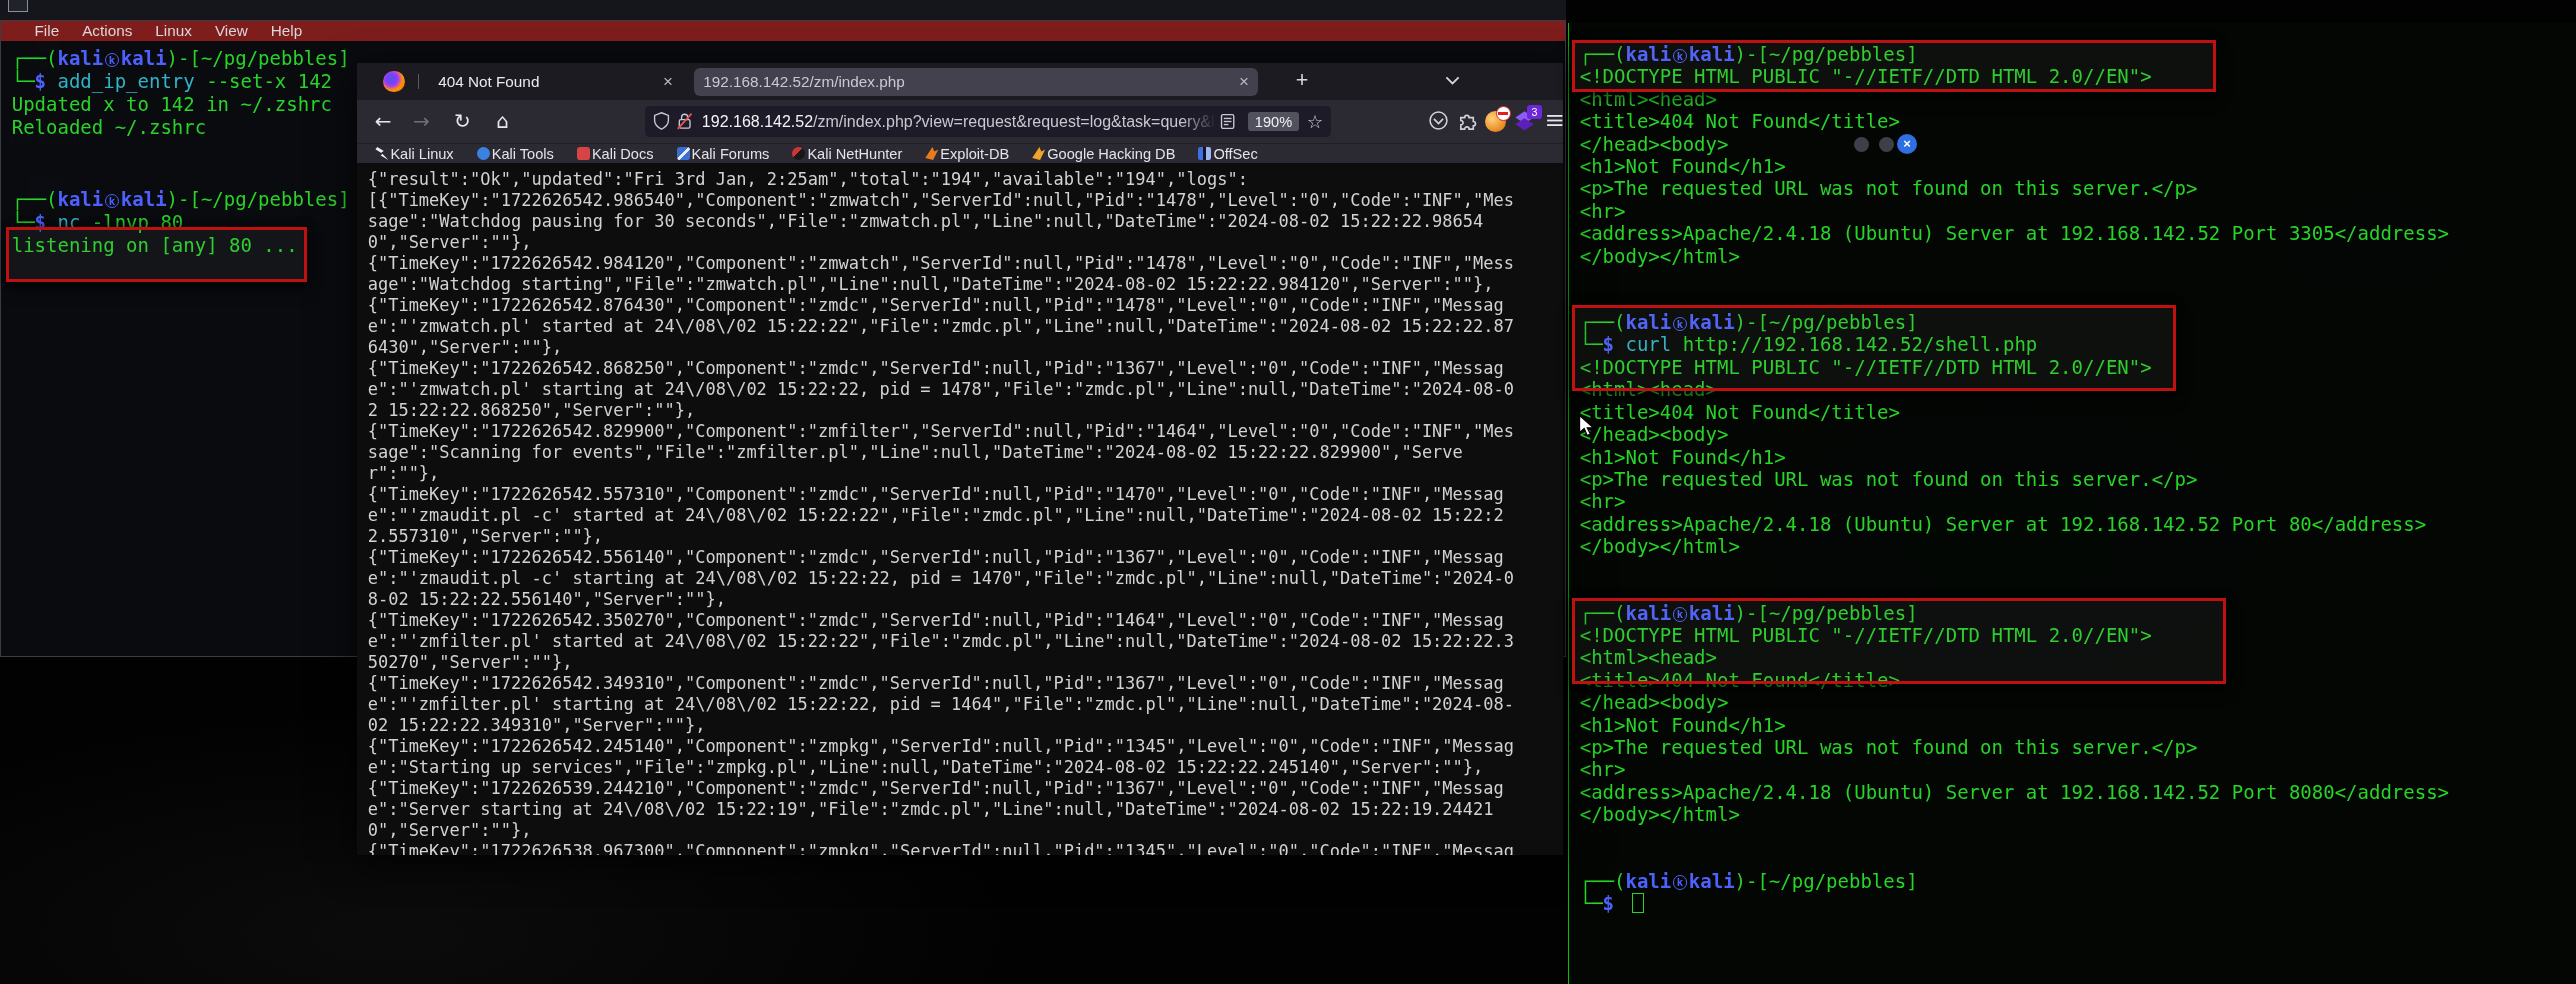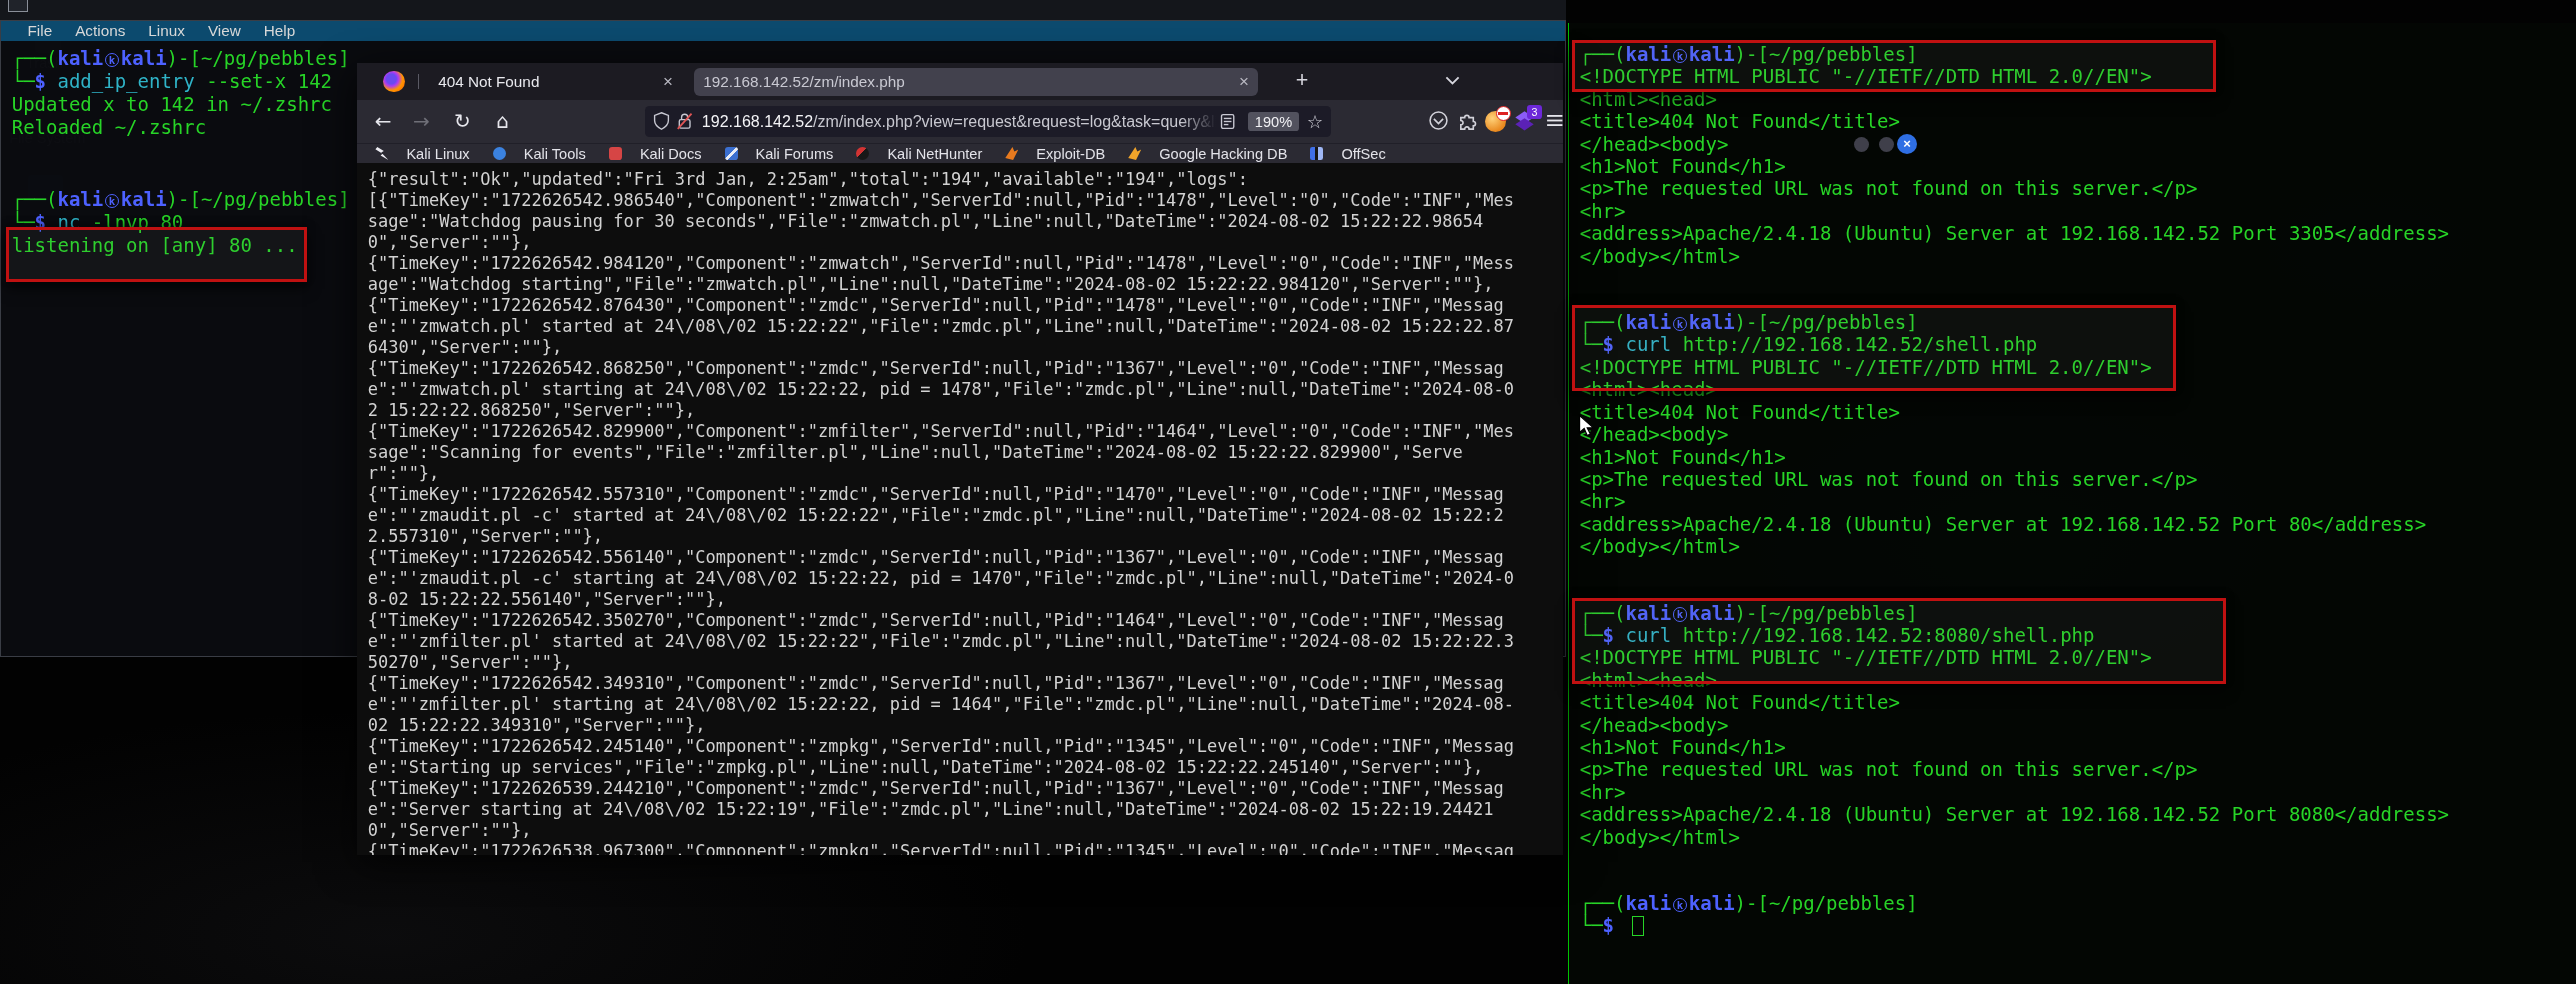--- a/index.html
+++ b/index.html
@@ -26,22 +26,22 @@
 
   
   #top-strip { left:0; top:0; width:1566px; height:20px; background:#14161b; }
   #win-icon { left:7.7px; top:0; width:20px; height:11.5px; background:#20232a;
       border:1.5px solid #8a8f99; border-top:none; }
 
   
   .term { font-family:"DejaVu Sans Mono", monospace; font-size:19px; }
   #left-terminal { left:0; top:20px; width:1566px; height:637px;
       background:rgba(11,12,16,.93); border:0.8px solid #3a3d45; }
-  #lt-menubar { height:20px; background:#0c4a6e; color:#d8d8d8; font-size:15.3px;
-      font-family:"Liberation Sans",sans-serif; display:flex; align-items:center; padding-left:15px; }
+  #lt-menubar { height:20px; background:#7f1d1d; color:#d8d8d8; font-size:15.3px;
+      font-family:"Liberation Sans",sans-serif; display:flex; align-items:center; padding-left:22px; }
   .menu-item { padding:0 11.5px; }
   #lt-body { padding:6.1px 0 0 10.7px; line-height:23px; }
   #right-terminal { left:1568px; top:23px; width:1008px; height:962px;
       background:rgba(3,7,3,.90); border-left:1.5px solid #00c400; }
   #rt-body { padding:20px 0 0 10.7px; line-height:22.4px; }
 
   .tline { white-space:pre; }
   .g  { color:#27d427; }
   .b  { color:#4d61ff; font-weight:bold; }
   .c  { color:#2fb3c7; }
@@ -109,21 +109,21 @@
       background:#fff; border:1.5px solid #d22; }
   #proxy-badge::after { content:""; position:absolute; left:1.5px; right:1.5px; top:4.6px; height:3.1px;
       background:#d22; }
   #ext-badge { position:absolute; right:-4.6px; top:-4.6px; min-width:15.3px; height:14.6px;
       background:#6d28d9; color:#fff; font-size:10.7px; text-align:center; line-height:14.6px;
       border-radius:3.1px; padding:0 2.3px; }
 
   #bookmarks-bar { height:20px; background:#2b2a33; border-top:0.8px solid #201f28;
       display:flex; align-items:center; padding-left:18.4px; gap:23px;
       color:#e3e3e9; font-size:14.6px; }
-  .bookmark { display:flex; align-items:center; gap:18px; white-space:nowrap; }
+  .bookmark { display:flex; align-items:center; gap:2px; white-space:nowrap; }
   .fav { width:13px; height:13px; border-radius:3.1px; display:inline-block; }
   .fav-kali-linux { background:#ececf2; clip-path:polygon(15% 0,65% 30%,45% 42%,100% 100%,40% 66%,55% 52%,0 18%); border-radius:0; }
   .fav-kali-tools { background:#3b82e0; border-radius:50%; }
   .fav-kali-docs { background:#d64545; }
   .fav-kali-forums { background:linear-gradient(135deg,#3b6fd0 46%,#e8ecf5 46% 58%,#3b6fd0 58%); }
   .fav-kali-nethunter { background:linear-gradient(135deg,#d23333 46%,#181818 46%); border-radius:50%; }
   .fav-exploit-db { background:#e87a1e; clip-path:polygon(0 85%,55% 0,70% 35%,100% 20%,60% 100%); border-radius:0; }
   .fav-google-hacking-db { background:#f0a42a; clip-path:polygon(0 85%,55% 0,70% 35%,100% 20%,60% 100%); border-radius:0; }
   .fav-offsec { background:linear-gradient(90deg,#3f6fe8 42%,#151515 42% 58%,#9fb7f5 58%); border-radius:2.3px; }
 
@@ -193,21 +193,20 @@
         <div class="tline g">&lt;title&gt;404 Not Found&lt;/title&gt;</div>
         <div class="tline g">&lt;/head&gt;&lt;body&gt;</div>
         <div class="tline g">&lt;h1&gt;Not Found&lt;/h1&gt;</div>
         <div class="tline g">&lt;p&gt;The requested URL was not found on this server.&lt;/p&gt;</div>
         <div class="tline g">&lt;hr&gt;</div>
         <div class="tline g">&lt;address&gt;Apache/2.4.18 (Ubuntu) Server at 192.168.142.52 Port 80&lt;/address&gt;</div>
         <div class="tline g">&lt;/body&gt;&lt;/html&gt;</div>
       </div>
       <div class="tblock gap">
         <div class="tline"><span class="g">┌──(</span><span class="b">kali</span><span class="atk">k</span><span class="b">kali</span><span class="g">)-[~/pg/pebbles]</span></div>
-        <div class="tline"><span class="g">└─</span><span class="b">$ </span><span class="c">curl</span><span class="g"> http://192.168.142.52:8080/shell.php</span></div>
         <div class="tline g">&lt;!DOCTYPE HTML PUBLIC "-//IETF//DTD HTML 2.0//EN"&gt;</div>
         <div class="tline g">&lt;html&gt;&lt;head&gt;</div>
         <div class="tline g">&lt;title&gt;404 Not Found&lt;/title&gt;</div>
         <div class="tline g">&lt;/head&gt;&lt;body&gt;</div>
         <div class="tline g">&lt;h1&gt;Not Found&lt;/h1&gt;</div>
         <div class="tline g">&lt;p&gt;The requested URL was not found on this server.&lt;/p&gt;</div>
         <div class="tline g">&lt;hr&gt;</div>
         <div class="tline g">&lt;address&gt;Apache/2.4.18 (Ubuntu) Server at 192.168.142.52 Port 8080&lt;/address&gt;</div>
         <div class="tline g">&lt;/body&gt;&lt;/html&gt;</div>
       </div>

